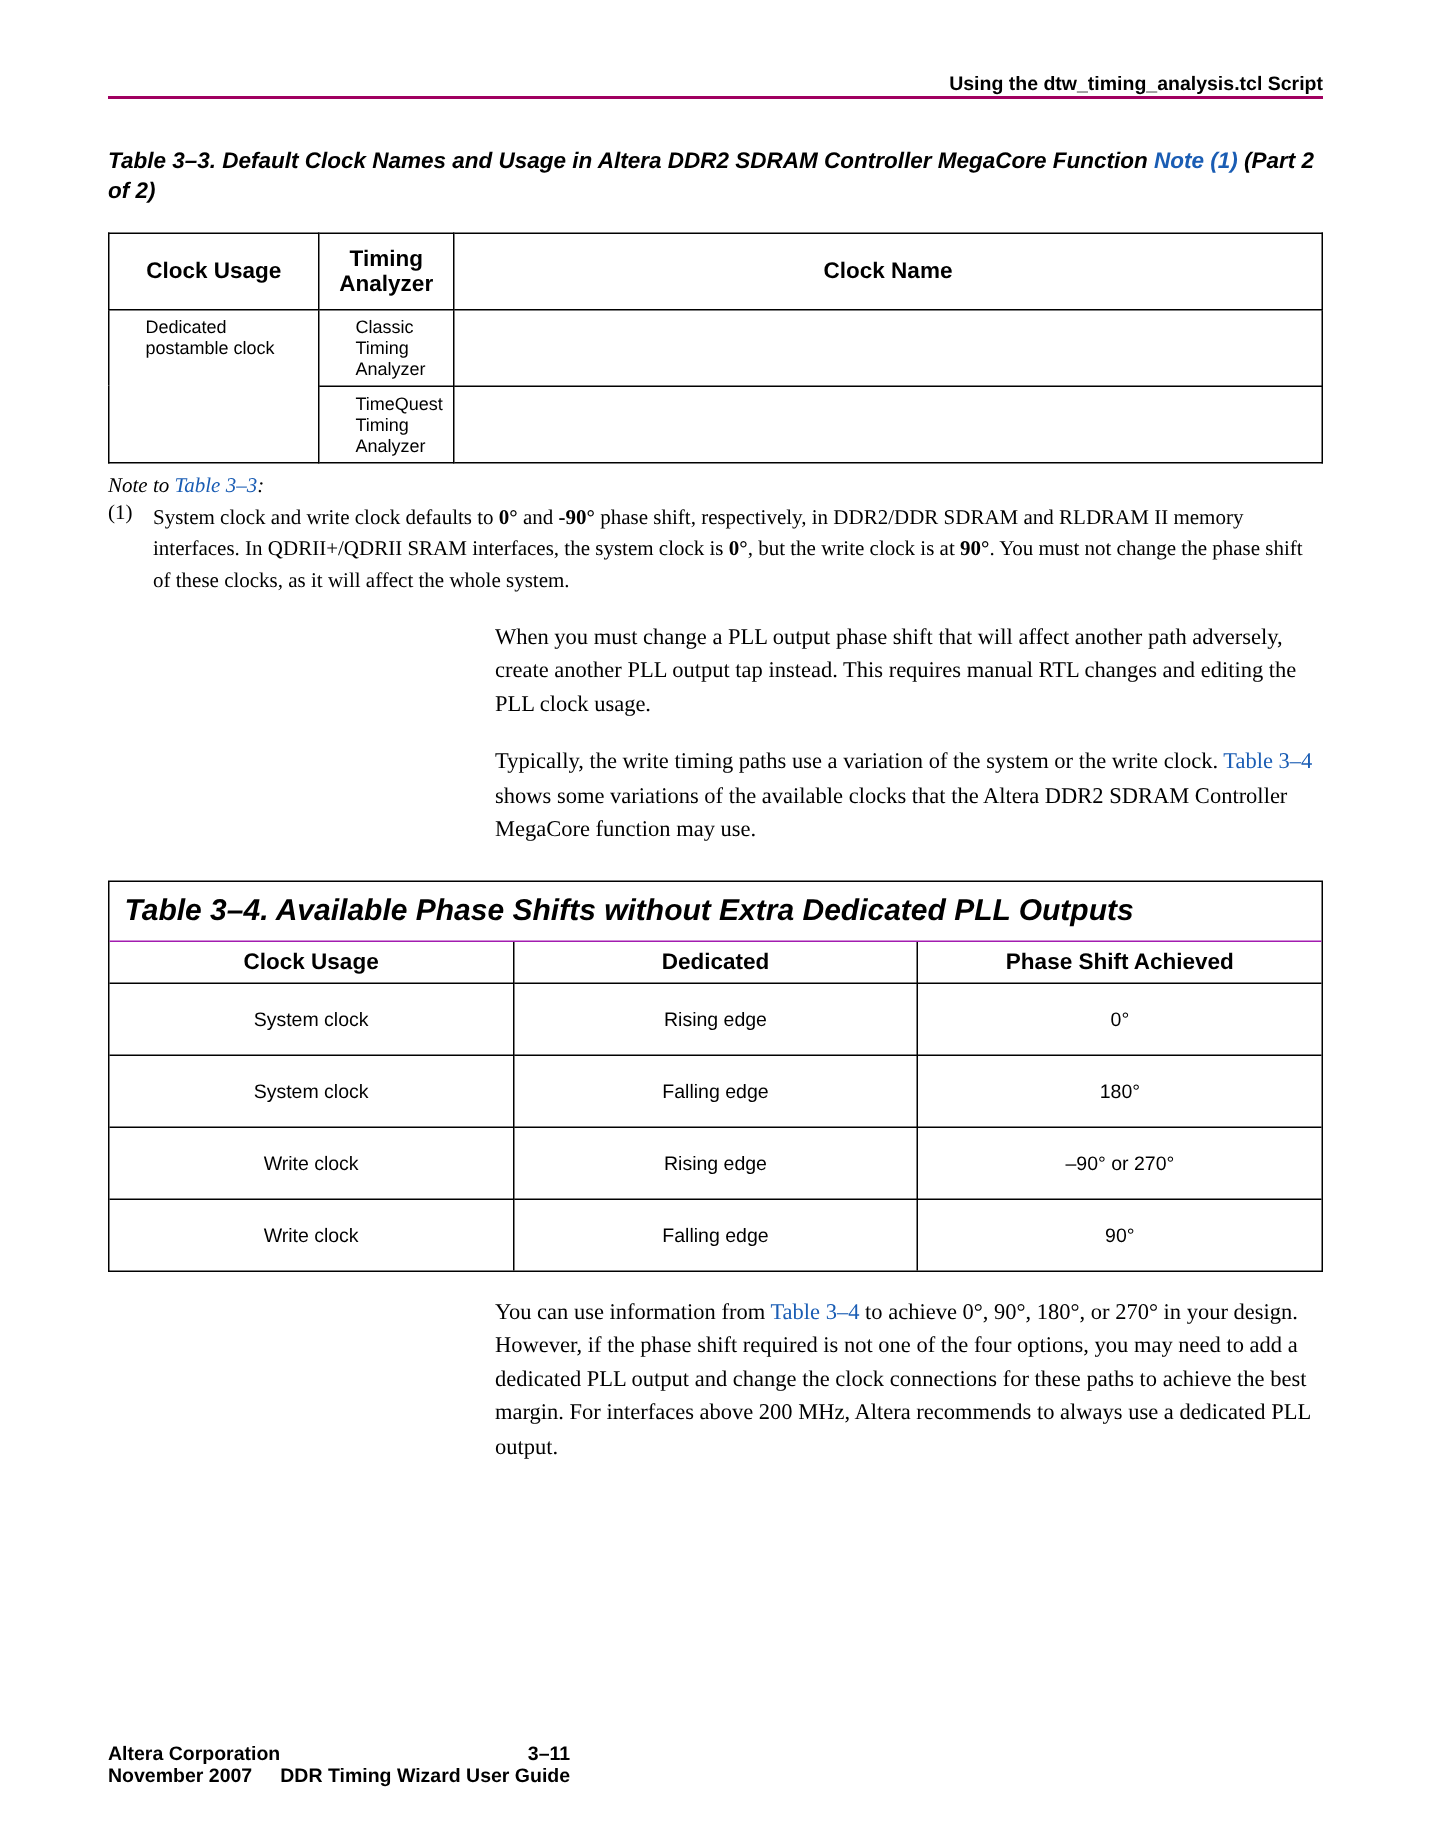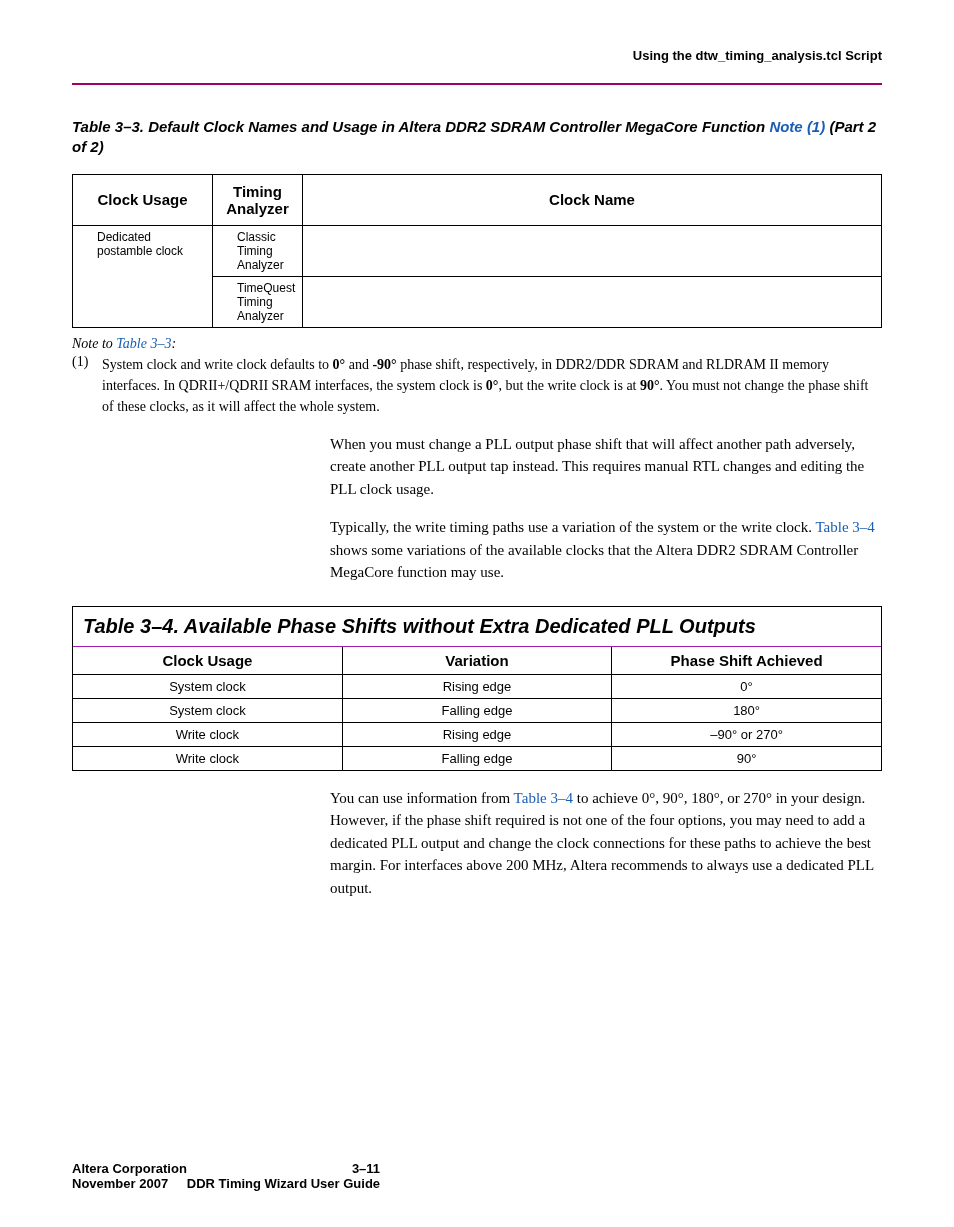--- a/index.html
+++ b/index.html
@@ -14,21 +14,21 @@
     width: 954px;
     padding: 48px 72px 40px 72px;
     position: relative;
     min-height: 1227px;
   }
   .header {
     text-align: right;
     font-family: Arial, Helvetica, sans-serif;
     font-weight: bold;
     font-size: 13px;
-    padding-bottom: 20px;
+    padding-bottom: 1px;
   }
   .hr1 {
     border: none;
     border-top: 2.5px solid #a00060;
     margin: 0 0 32px 0;
   }
   .table-title {
     font-family: "Arial Narrow", Arial, sans-serif;
     font-stretch: condensed;
     font-weight: bold;
@@ -95,21 +95,21 @@
   table.main2 {
     border-collapse: collapse;
     width: 100%;
     table-layout: fixed;
   }
   table.main2 th, table.main2 td {
     border: 1px solid #000;
     border-top: none;
     font-size: 13px;
     text-align: center;
-    padding: 4px 8px;
+    padding: 16px 8px;
   }
   table.main2 th {
     font-family: "Arial Narrow", Arial, sans-serif;
     font-stretch: condensed;
     font-weight: bold;
     font-size: 15px;
     text-align: center;
     padding: 5px 6px;
   }
   table.main2 tr th:first-child, table.main2 tr td:first-child { border-left: none; }
@@ -181,21 +181,21 @@
   <div class="body-para">
     <span>Typically, the write timing paths use a variation of the system or the write clock. </span><span class="link">Table 3–4</span><span> shows some variations of the available clocks that the Altera DDR2 SDRAM Controller MegaCore function may use.</span>
   </div>
 
   <div class="table4-wrap">
     <div class="table4-title">Table 3–4. Available Phase Shifts without Extra Dedicated PLL Outputs</div>
     <table class="main2">
       <tbody>
           <tr>
         <th>Clock Usage</th>
-        <th>Variation</th>
+        <th>Dedicated</th>
         <th>Phase Shift Achieved</th>
       </tr>
       <tr>
         <td>System clock</td>
         <td>Rising edge</td>
         <td>0°</td>
       </tr>
       <tr>
         <td>System clock</td>
         <td>Falling edge</td>

